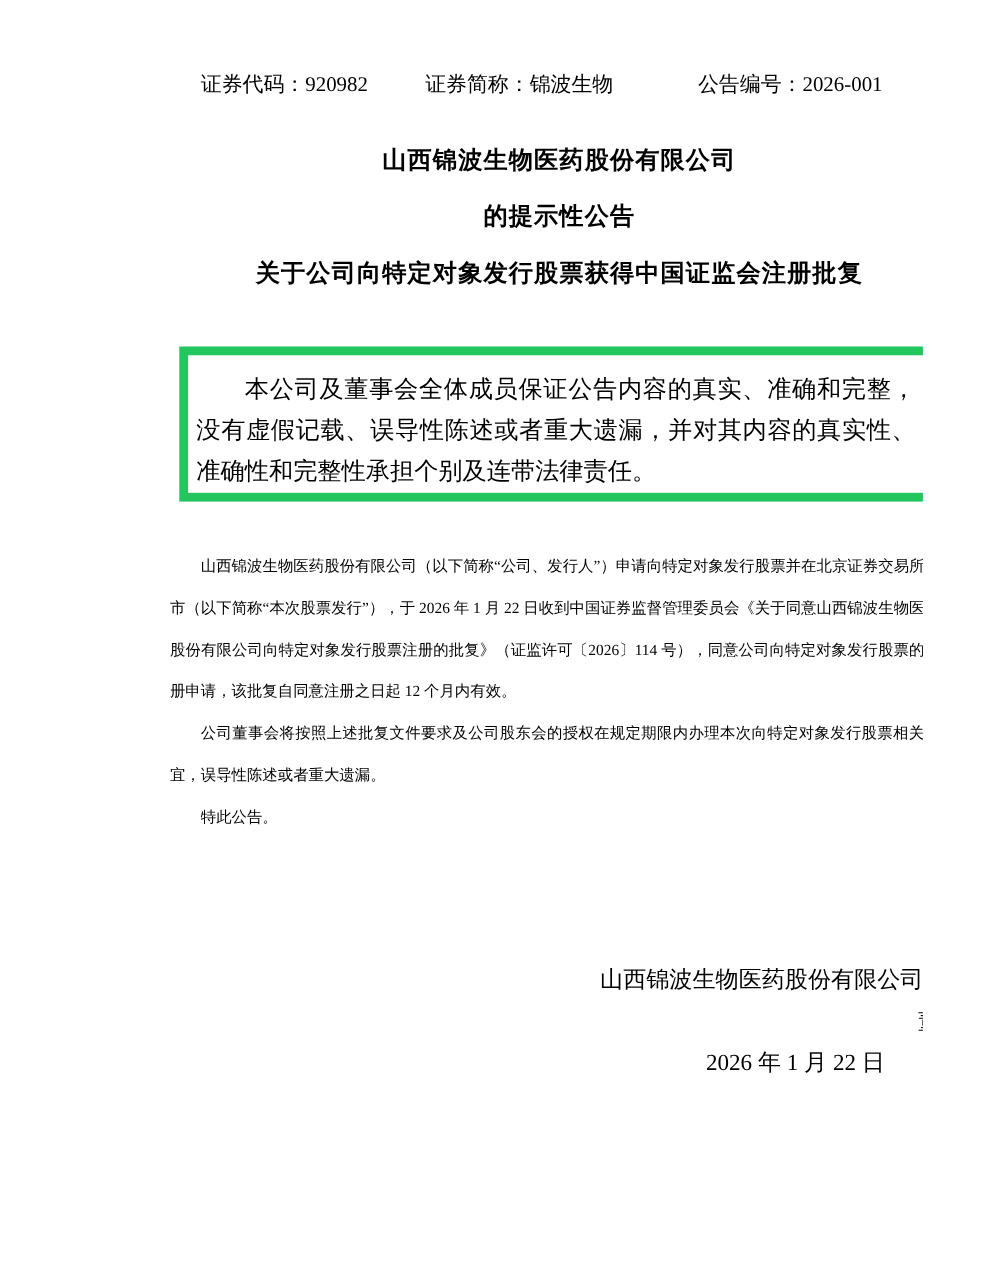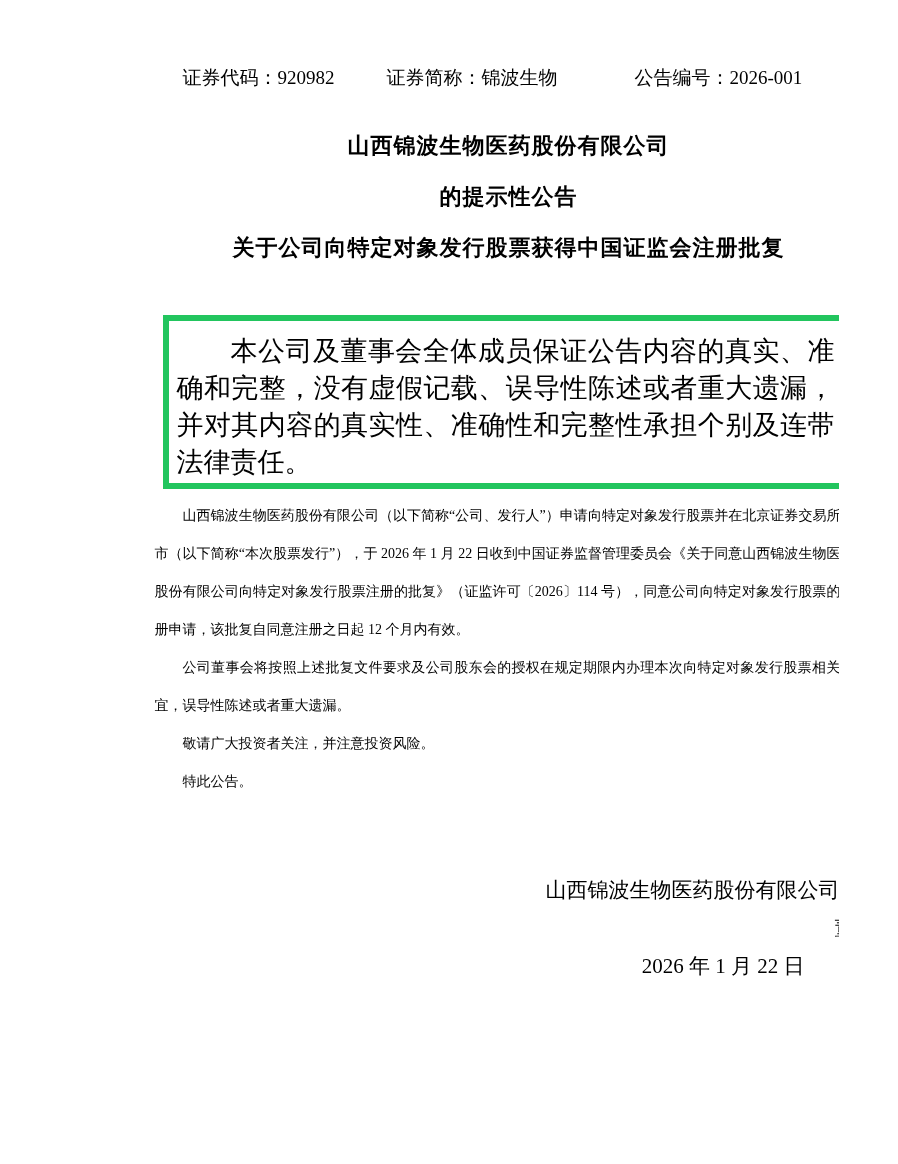--- a/index.html
+++ b/index.html
@@ -46,23 +46,23 @@
     letter-spacing: 1px;
   }
 
   
   .disclaimer-box {
     position: absolute;
     top: 315px;
     left: 103px;
     width: 690px;
     box-sizing: border-box;
-    border: 6px solid #22c55e;
+    border: 8px solid #22c55e;
     padding: 12px 12px 2px 8px;
-    font-size: 27px;
+    font-size: 22px;
     line-height: 37px;
     text-align: justify;
   }
   .disclaimer-box p {
     margin: 0;
     text-indent: 2em;
   }
 
   
   .body-text {
@@ -110,21 +110,20 @@
     <div>关于公司向特定对象发行股票获得中国证监会注册批复</div>
   </div>
 
   <div class="disclaimer-box">
     <p>本公司及董事会全体成员保证公告内容的真实、准确和完整，没有虚假记载、误导性陈述或者重大遗漏，并对其内容的真实性、准确性和完整性承担个别及连带法律责任。</p>
   </div>
 
   <div class="body-text">
     <p>山西锦波生物医药股份有限公司（以下简称“公司、发行人”）申请向特定对象发行股票并在北京证券交易所上市（以下简称“本次股票发行”），于 2026 年 1 月 22 日收到中国证券监督管理委员会《关于同意山西锦波生物医药股份有限公司向特定对象发行股票注册的批复》（证监许可〔2026〕114 号），同意公司向特定对象发行股票的注册申请，该批复自同意注册之日起 12 个月内有效。</p>
     <p>公司董事会将按照上述批复文件要求及公司股东会的授权在规定期限内办理本次向特定对象发行股票相关事宜，误导性陈述或者重大遗漏。</p>
-    <p>敬请广大投资者关注，并注意投资风险。</p>
     <p>特此公告。</p>
   </div>
 
   <div class="signature">
     <div class="company">山西锦波生物医药股份有限公司</div>
     <div class="signer">董事会</div>
     <div class="date">2026 年 1 月 22 日</div>
   </div>
 
 </div>

